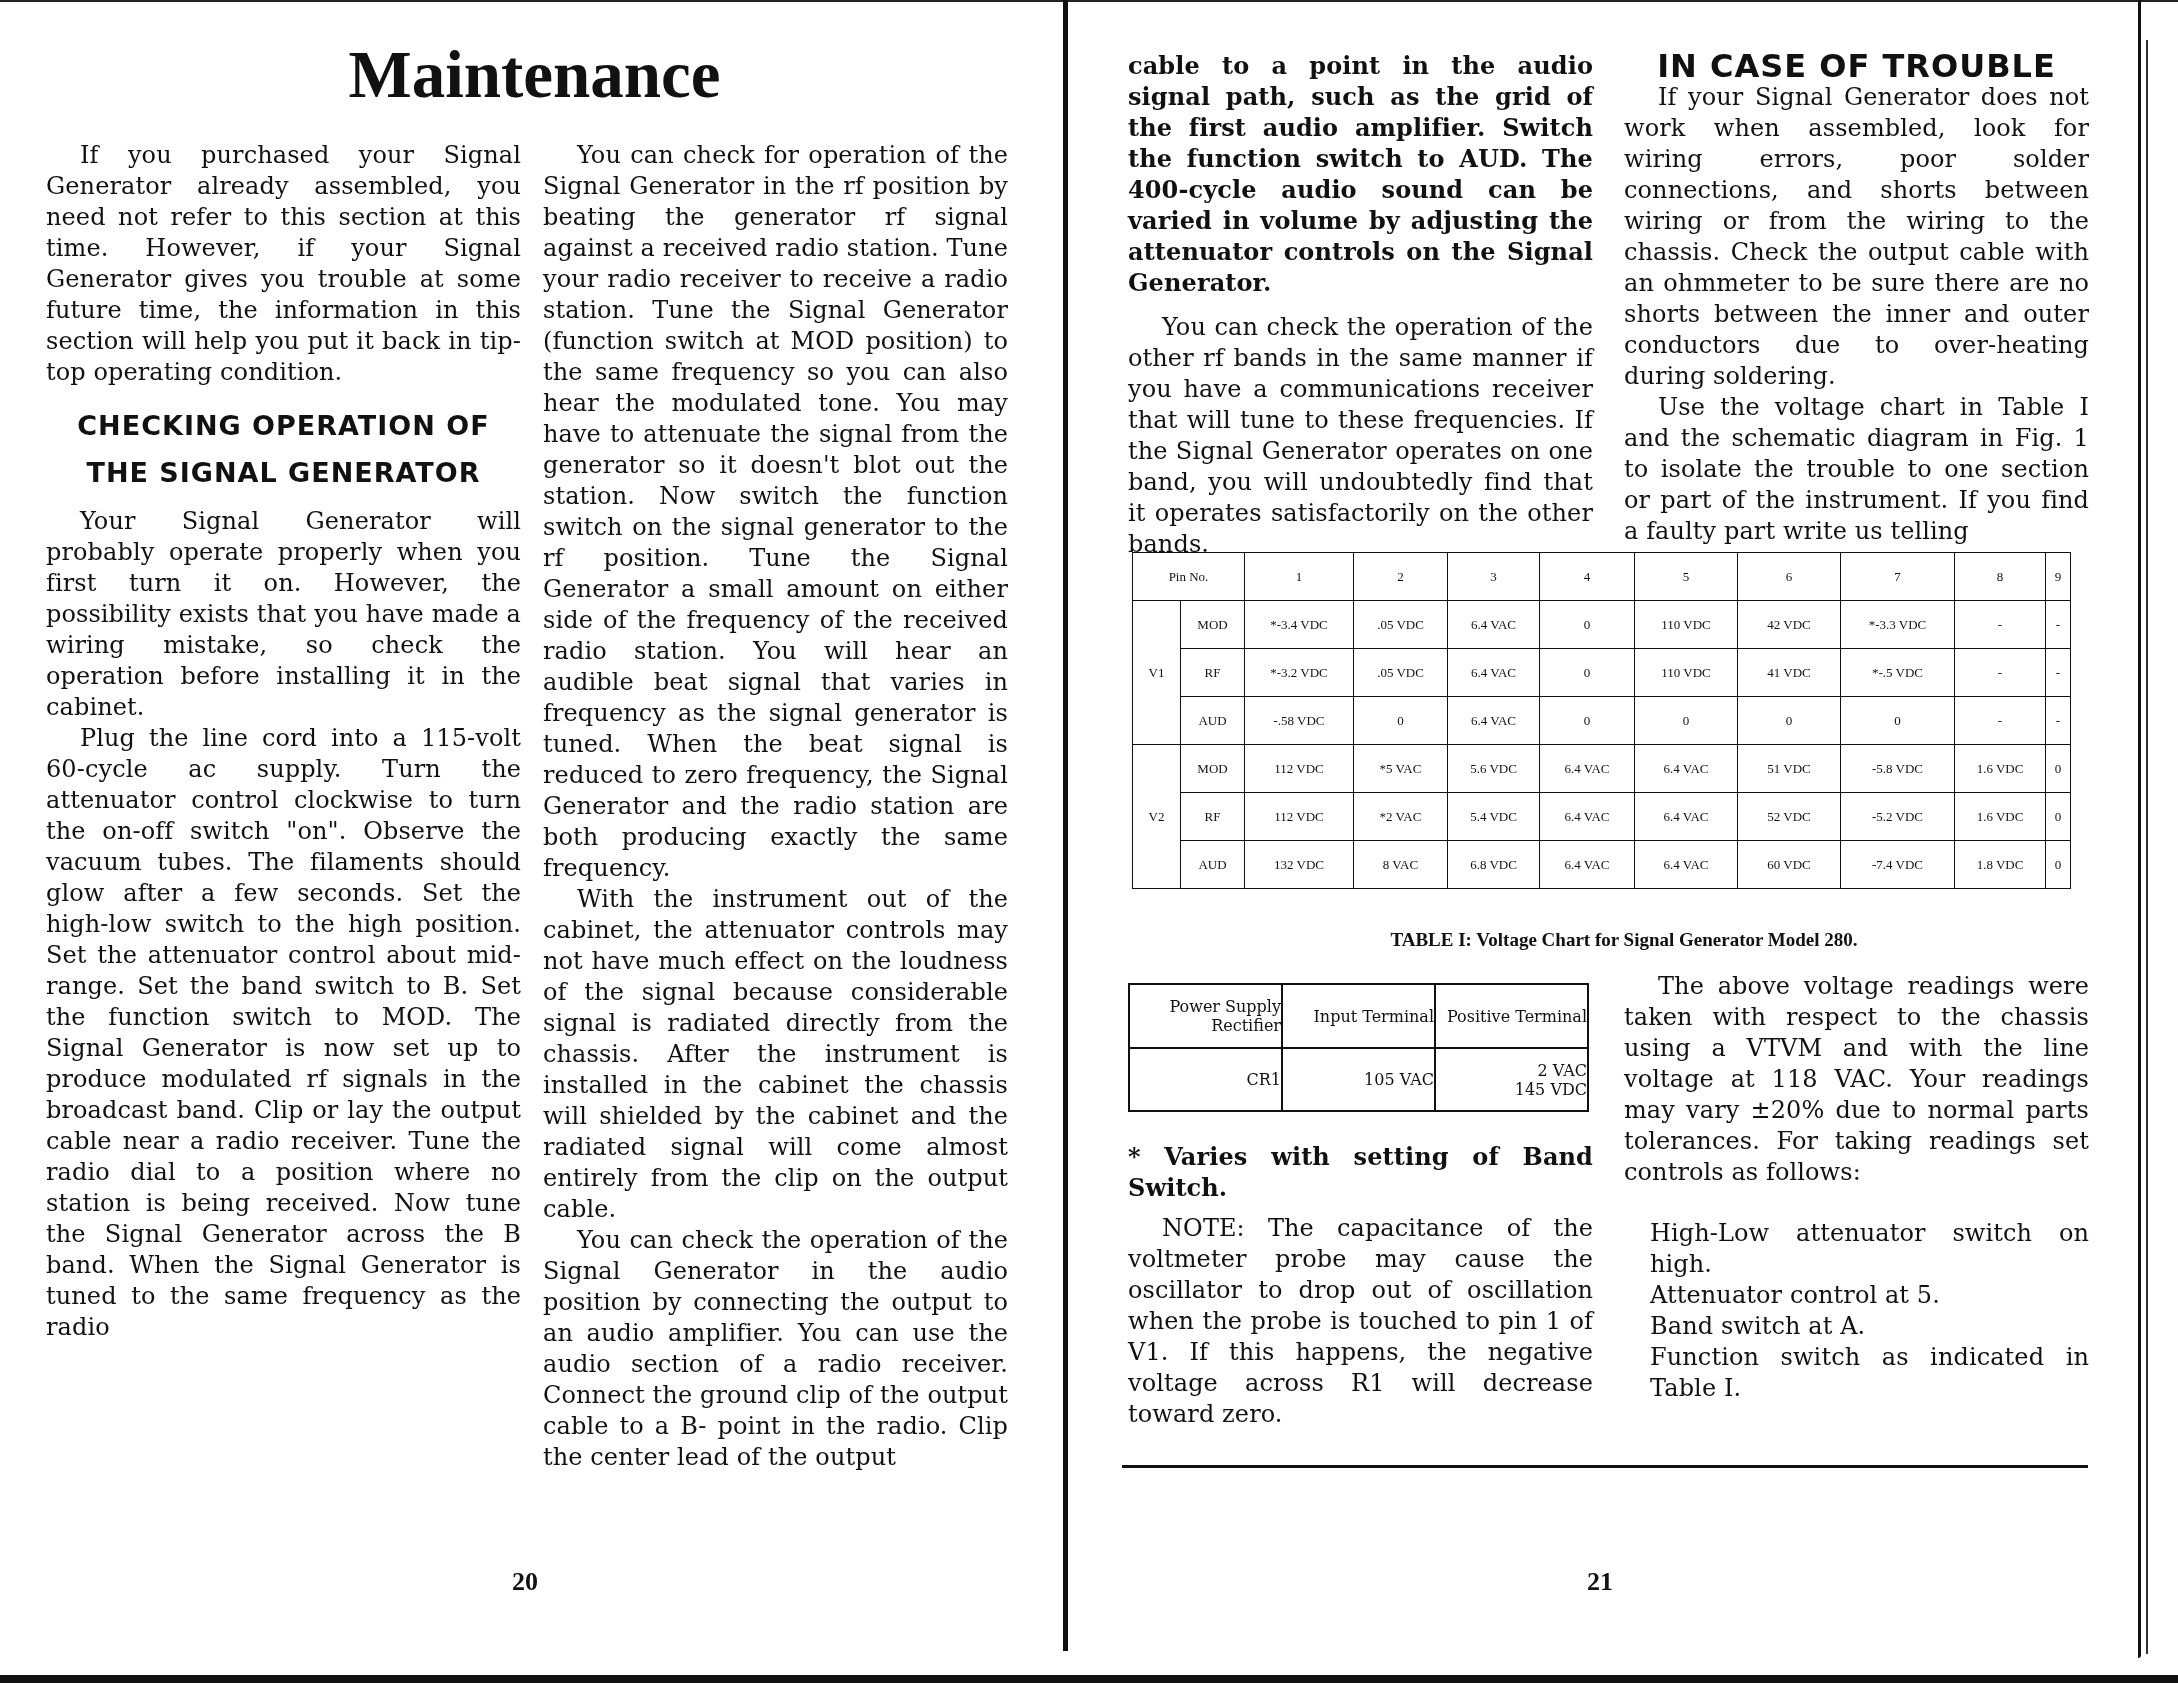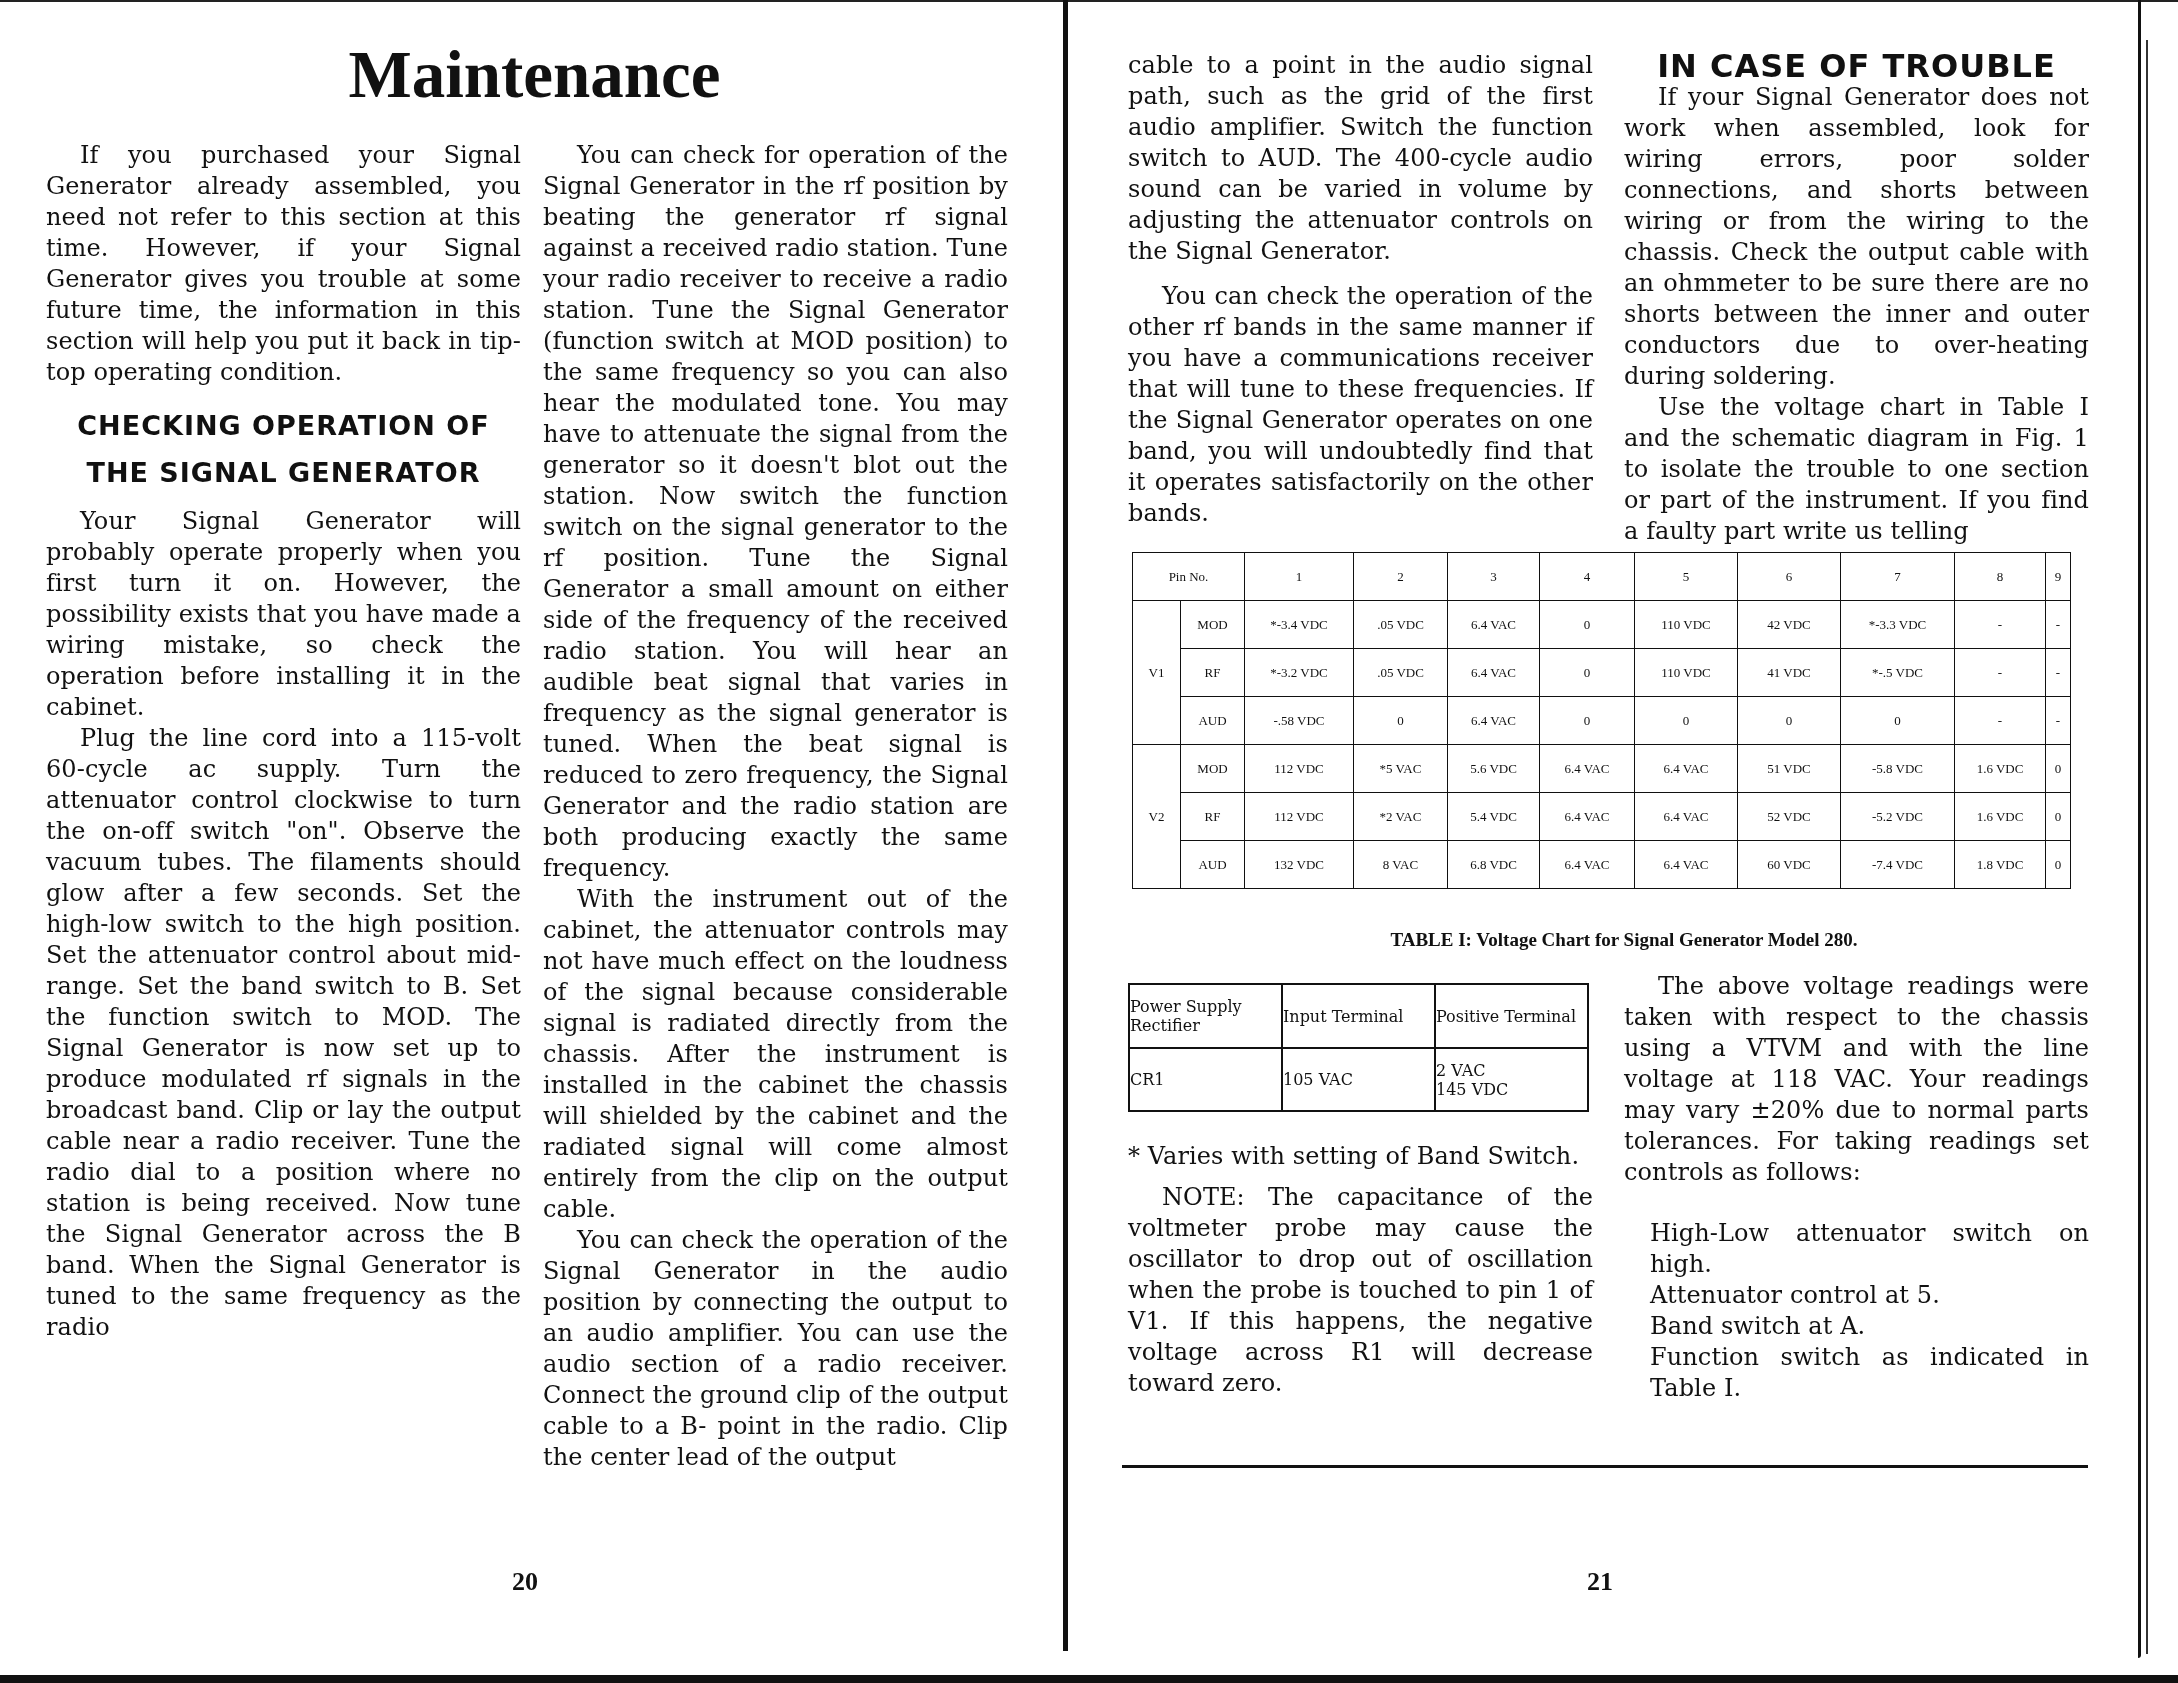--- a/index.html
+++ b/index.html
@@ -12,21 +12,21 @@
   .page-frame-bottom { position: absolute; left: 0; top: 1675px; width: 2178px; height: 8px; background: #111; }
   .binding-line { position: absolute; left: 1063px; top: 0; width: 5px; height: 1651px; background: #111; }
   .right-edge { position: absolute; left: 2138px; top: 0; width: 3px; height: 1658px; background: #111; border-radius: 0 0 6px 0; }
   .right-edge2 { position: absolute; left: 2146px; top: 40px; width: 2px; height: 1614px; background: #333; }
 
   .col {
     position: absolute; font-size: 24px; line-height: 31px;
     text-align: justify; letter-spacing: 0.1px;
   }
   .col p { margin: 0; text-indent: 34px; }
-  .col p.noindent { text-indent: 0; }
+  .col p.noindent { text-indent: 0; font-weight: bold; }
 
   .title {
     position: absolute; left: 297px; top: 30px; width: 475px; text-align: center;
     font-family: "Liberation Serif", "DejaVu Serif", serif; font-weight: bold; font-size: 67px; line-height: 89px;
   }
   .heading {
     font-family: "DejaVu Sans", "Liberation Sans", sans-serif; font-weight: 900; font-size: 27px;
     text-align: center; letter-spacing: 1px; line-height: 47px;
   }
 
@@ -37,21 +37,21 @@
     position: absolute; left: 1132px; top: 552px; border-collapse: collapse;
     font-family: "Liberation Serif", "DejaVu Serif", serif; font-size: 13px; text-align: center;
   }
   .vtable td { border: 1.5px solid #111; height: 47px; padding: 0; }
   .caption {
     position: absolute; left: 1129px; top: 929px; width: 990px; text-align: center;
     font-family: "Liberation Serif", serif; font-weight: bold; font-size: 19px;
   }
   .ptable {
     position: absolute; left: 1128px; top: 983px; border-collapse: collapse;
-    font-family: "DejaVu Serif", serif; font-size: 16px; text-align: left; line-height: 19px; padding-left: 37px;
+    font-family: "DejaVu Serif", serif; font-size: 16px; text-align: right; line-height: 19px; padding-left: 37px;
   }
   .ptable td { border: 2px solid #111; padding: 0; }
   .rule { position: absolute; left: 1122px; top: 1465px; width: 966px; height: 3px; background: #111; }
   .controls p { text-indent: 0; margin: 0; padding-left: 26px; }
 </style>
 </head>
 <body>
 
 <div class="page-frame-top"></div>
 <div class="binding-line"></div>

